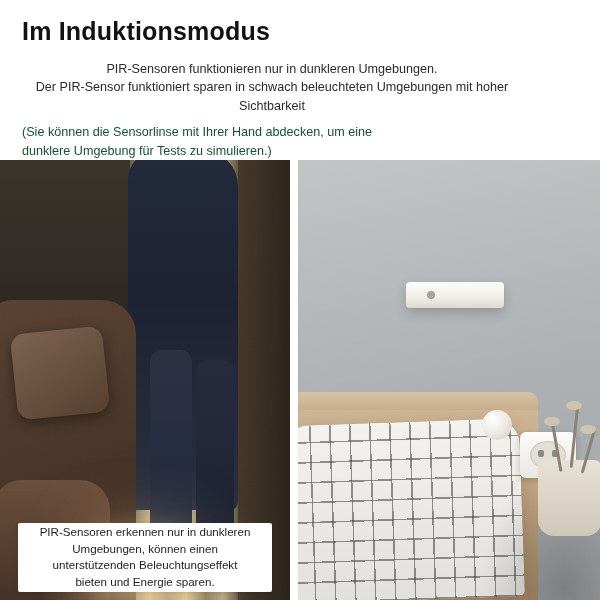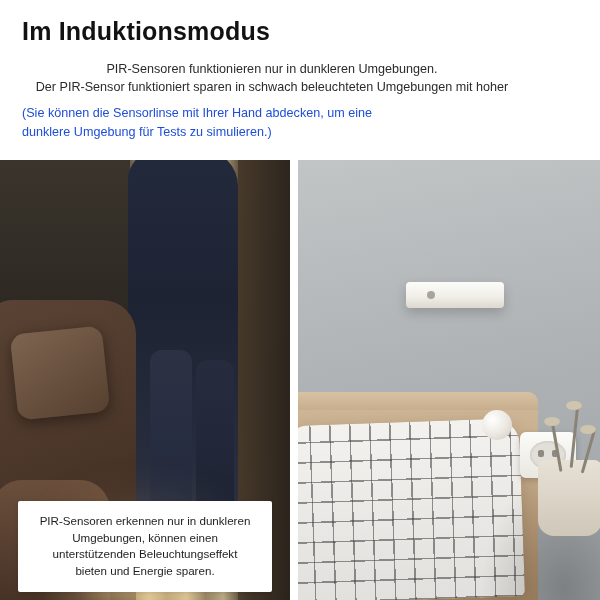--- a/index.html
+++ b/index.html
@@ -37,21 +37,21 @@
   .para {
     font-size: 12.6px;
     color: #2b2b2b;
     line-height: 1.5;
     margin: 0;
     text-align: center;
   }
   .para-line { display: block; }
   .note {
     font-size: 12.6px;
-    color: #1d4ed8;
+    color: #14532d;
     line-height: 1.5;
     margin-top: 7px;
   }
   .note-line { display: block; }
 
   
   .photos {
     position: absolute;
     top: 160px;
     left: 0;
@@ -270,41 +270,42 @@
   
   .caption {
     position: absolute;
     background: #ffffff;
     color: #1e1e1e;
     text-align: center;
     border-radius: 2px;
     box-sizing: border-box;
     font-size: 11.6px;
     line-height: 1.45;
-    padding: 12px 8px;
+    padding: 1px 8px;
     box-shadow: 0 1px 4px rgba(0,0,0,0.12);
   }
   .caption.left {
     left: 18px;
     bottom: 8px;
     width: 254px;
   }
   .cap-line { display: block; }
 </style>
 </head>
 <body>
 
 <div class="page">
 
   <div class="header">
     <h1 class="title">Im Induktionsmodus</h1>
 
     <p class="para">
       <span class="para-line">PIR-Sensoren funktionieren nur in dunkleren Umgebungen.</span>
       <span class="para-line">Der PIR-Sensor funktioniert sparen in schwach beleuchteten Umgebungen mit hoher</span>
+      <span class="para-line">Sichtbarkeit</span>
     </p>
 
     <p class="note">
       <span class="note-line">(Sie können die Sensorlinse mit Ihrer Hand abdecken, um eine</span>
       <span class="note-line">dunklere Umgebung für Tests zu simulieren.)</span>
     </p>
   </div>
 
   <div class="photos">
 

